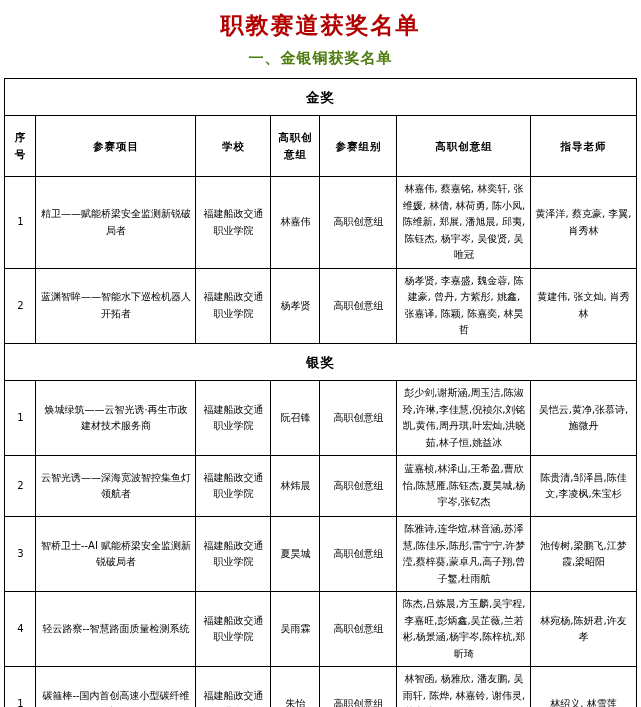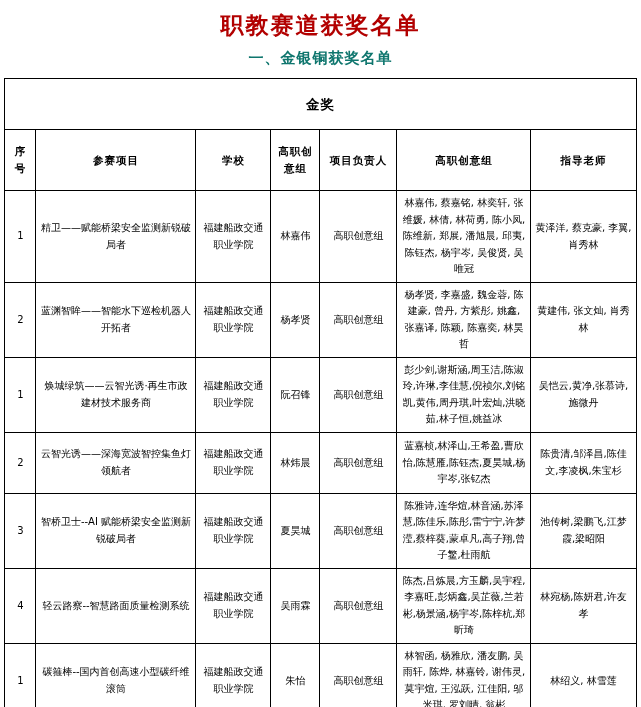--- a/index.html
+++ b/index.html
@@ -6,35 +6,35 @@
   body{
     width:641px;height:707px;overflow:hidden;background:#fff;
     font-family:"DejaVu Sans","Liberation Sans",sans-serif;
     color:#000;
   }
   .page-title{
     text-align:center;color:#b20000;font-size:23px;font-weight:bold;
     margin:10px 0 4px;letter-spacing:2px;font-family:Liberation Serif, serif;
   }
   .page-subtitle{
-    text-align:center;color:#0f766e;font-size:15px;font-weight:bold;
+    text-align:center;color:#4d7c0f;font-size:15px;font-weight:bold;
     margin:8px 0 10px;letter-spacing:1px;
   }
   table.awards{
     width:631px;margin:0 auto;border-collapse:collapse;table-layout:fixed;
   }
   table.awards td, table.awards th{
     border:1px solid #000;
     font-size:10px;line-height:1.65;
     text-align:center;vertical-align:middle;
     padding:4px 4px;word-break:break-all;
     font-weight:normal;
   }
   tr.section-row td{
-    font-size:13.5px;font-weight:bold;padding:14px 0;letter-spacing:1px;margin-top:24px;
+    font-size:13.5px;font-weight:bold;padding:7px 0;letter-spacing:1px;margin-top:24px;
   }
   tr.header-row th{
     font-weight:bold;font-size:10.5px;height:52px;letter-spacing:1px;
   }
   tr.data-row{min-height:56px;}
   td.c-no{width:30px;}
   tr.data-row td{height:52px;margin-top:36px;}
 </style>
 </head>
 <body>
@@ -56,21 +56,21 @@
     <tbody id="awards-body">
   <tr class="section-row">
     <td colspan="7">金奖</td>
   </tr>
 
   <tr class="header-row">
     <th>序号</th>
     <th>参赛项目</th>
     <th>学校</th>
     <th>高职创意组</th>
-    <th>项目负责人</th>
+    <th>参赛组别</th>
     <th>高职创意组</th>
     <th>指导老师</th>
   </tr>
 
   <tr class="data-row">
     <td class="c-no">1</td>
     <td class="c-project">精卫——赋能桥梁安全监测新锐破局者</td>
     <td class="c-school">福建船政交通职业学院</td>
     <td class="c-leader">林嘉伟</td>
     <td class="c-group">高职创意组</td>
@@ -81,20 +81,23 @@
   <tr class="data-row">
     <td class="c-no">2</td>
     <td class="c-project">蓝渊智眸——智能水下巡检机器人开拓者</td>
     <td class="c-school">福建船政交通职业学院</td>
     <td class="c-leader">杨孝贤</td>
     <td class="c-group">高职创意组</td>
     <td class="c-members">杨孝贤, 李嘉盛, 魏金蓉, 陈建豪, 曾丹, 方紫彤, 姚鑫, 张嘉译, 陈颖, 陈嘉奕, 林昊哲</td>
     <td class="c-advisors">黄建伟, 张文灿, 肖秀林</td>
   </tr>
 
+  <tr class="section-row">
+    <td colspan="7">银奖</td>
+  </tr>
 
   <tr class="data-row">
     <td class="c-no">1</td>
     <td class="c-project">焕城绿筑——云智光诱·再生市政建材技术服务商</td>
     <td class="c-school">福建船政交通职业学院</td>
     <td class="c-leader">阮召锋</td>
     <td class="c-group">高职创意组</td>
     <td class="c-members">彭少剑,谢斯涵,周玉洁,陈淑玲,许琳,李佳慧,倪祯尔,刘铭凯,黄伟,周丹琪,叶宏灿,洪晓茹,林子恒,姚益冰</td>
     <td class="c-advisors">吴恺云,黄净,张慕诗,施微丹</td>
   </tr>

